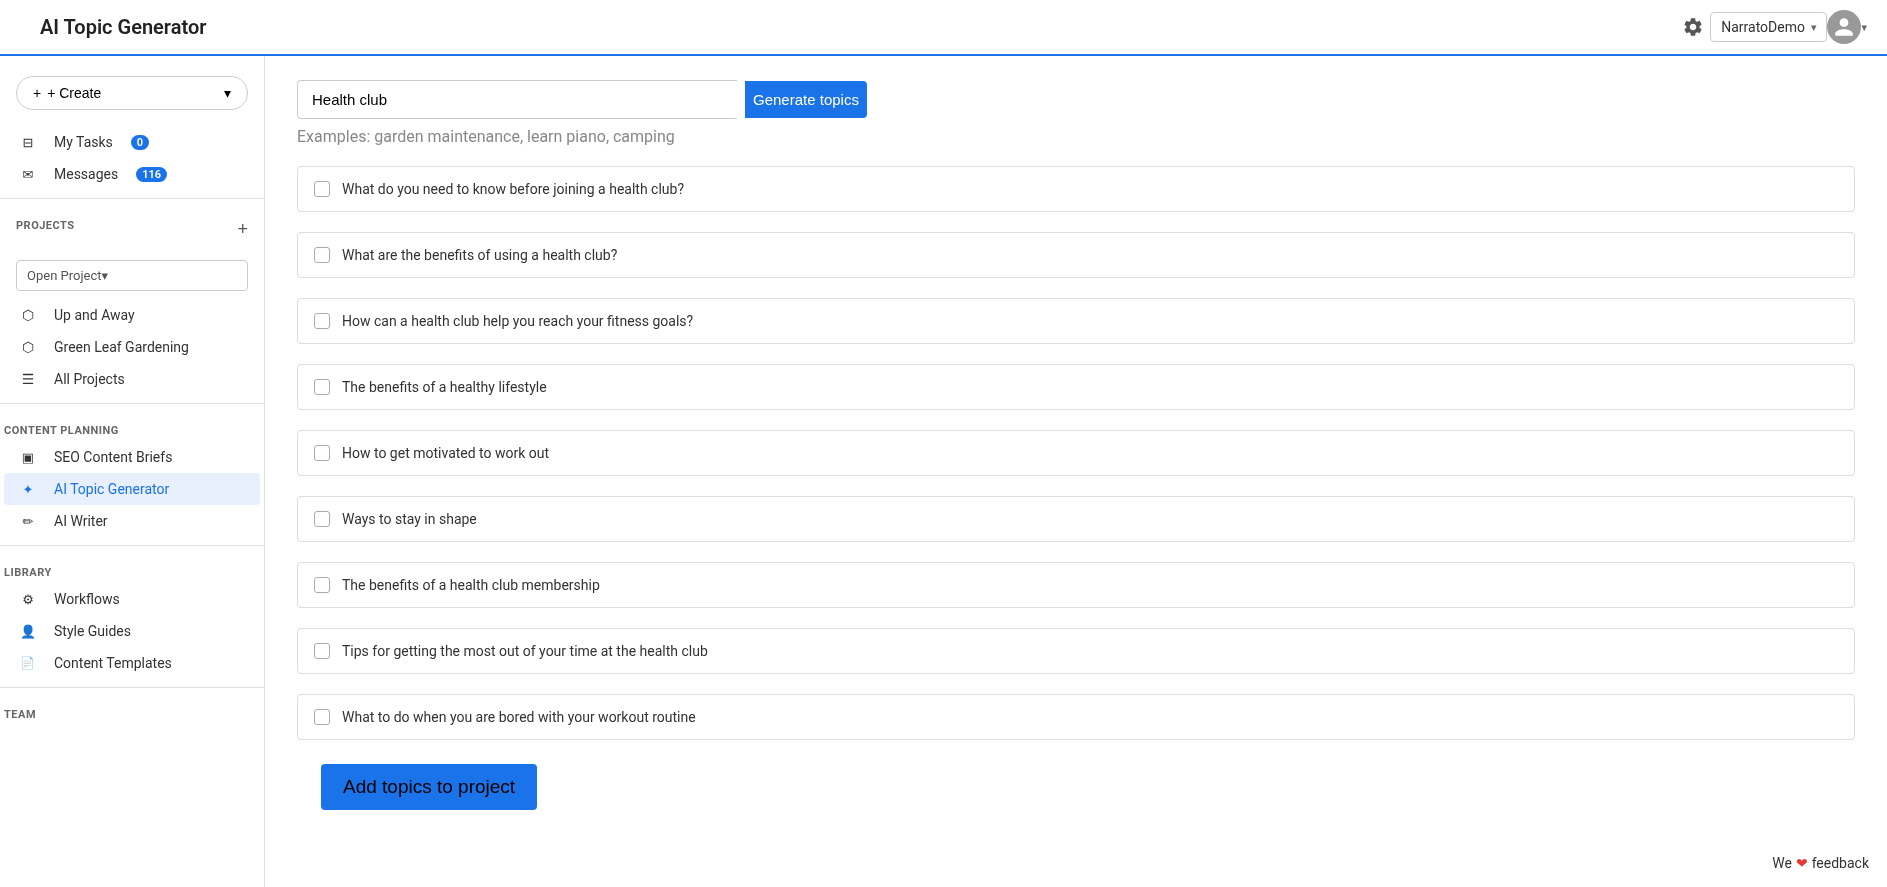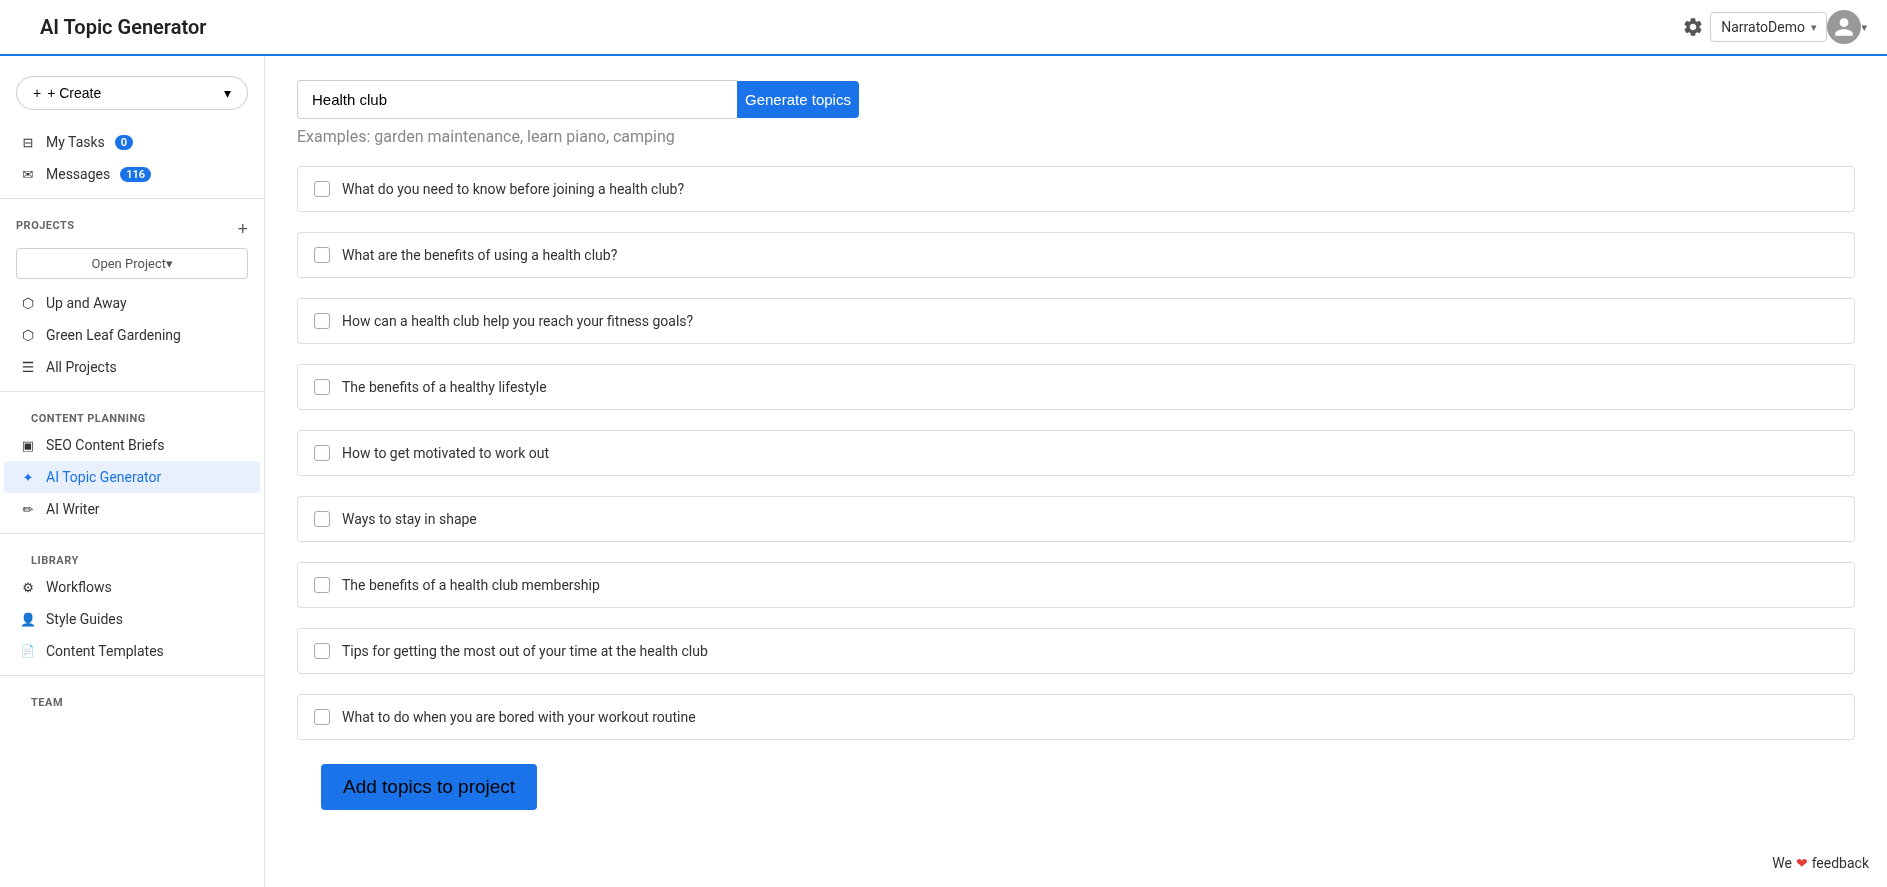--- a/index.html
+++ b/index.html
@@ -66,59 +66,59 @@
       cursor: pointer;
       background: #fff;
       font-size: 14px;
       display: flex;
       align-items: center;
       gap: 6px;
       width: calc(100% - 32px);
     }
 
     .sidebar-item {
-      display: flex; align-items: center; gap: 10px;
+      display: flex; align-items: center; gap: 18px;
       padding: 8px 16px;
       cursor: pointer;
       border-radius: 4px;
       margin: 0 4px;
       font-size: 14px;
       color: #333;
       text-align: center;
     }
     .sidebar-item.active { background: #e8f0fe; color: #1a73e8; }
 
     .sidebar-badge {
       background: #1a73e8; color: #fff; border-radius: 10px;
       font-size: 11px; padding: 1px 6px; font-weight: 600;
     }
 
     .sidebar-section-header {
-      padding: 12px 31px 4px;
+      padding: 12px 4px 4px;
       font-size: 11px;
       font-weight: 700;
       color: #666;
       letter-spacing: 0.5px;
       text-transform: uppercase;
     }
 
     .sidebar-divider {
       border: none; border-top: 1px solid #e0e0e0;
       margin: 8px 0;
     }
 
     .project-dropdown {
-      margin: 4px 16px 8px;
+      margin: 16px 16px 8px;
       border: 1px solid #ccc;
       border-radius: 4px;
       padding: 7px 10px;
       cursor: pointer;
       display: flex;
       align-items: center;
-      justify-content: center;
+      justify-content: flex-start;
       font-size: 13px;
       color: #555;
       width: calc(100% - 32px);
     }
 
     .projects-header {
       display: flex; align-items: flex-start; justify-content: space-between;
       padding: 12px 16px 4px;
       font-size: 11px; font-weight: 700; color: #666;
       letter-spacing: 0.5px; text-transform: uppercase;
@@ -143,21 +143,21 @@
       flex: 1;
       overflow-y: auto;
       padding: 24px 32px;
       background: #fff;
     }
 
     
     .search-row {
       display: flex;
       align-items: center;
-      gap: 0;
+      gap: 8px;
       margin-bottom: 8px;
     }
     .topic-input {
       border: 1px solid #ccc;
       border-right: none;
       border-radius: 4px 0 0 4px;
       padding: 10px 14px;
       font-size: 15px;
       width: 440px;
       outline: none;

